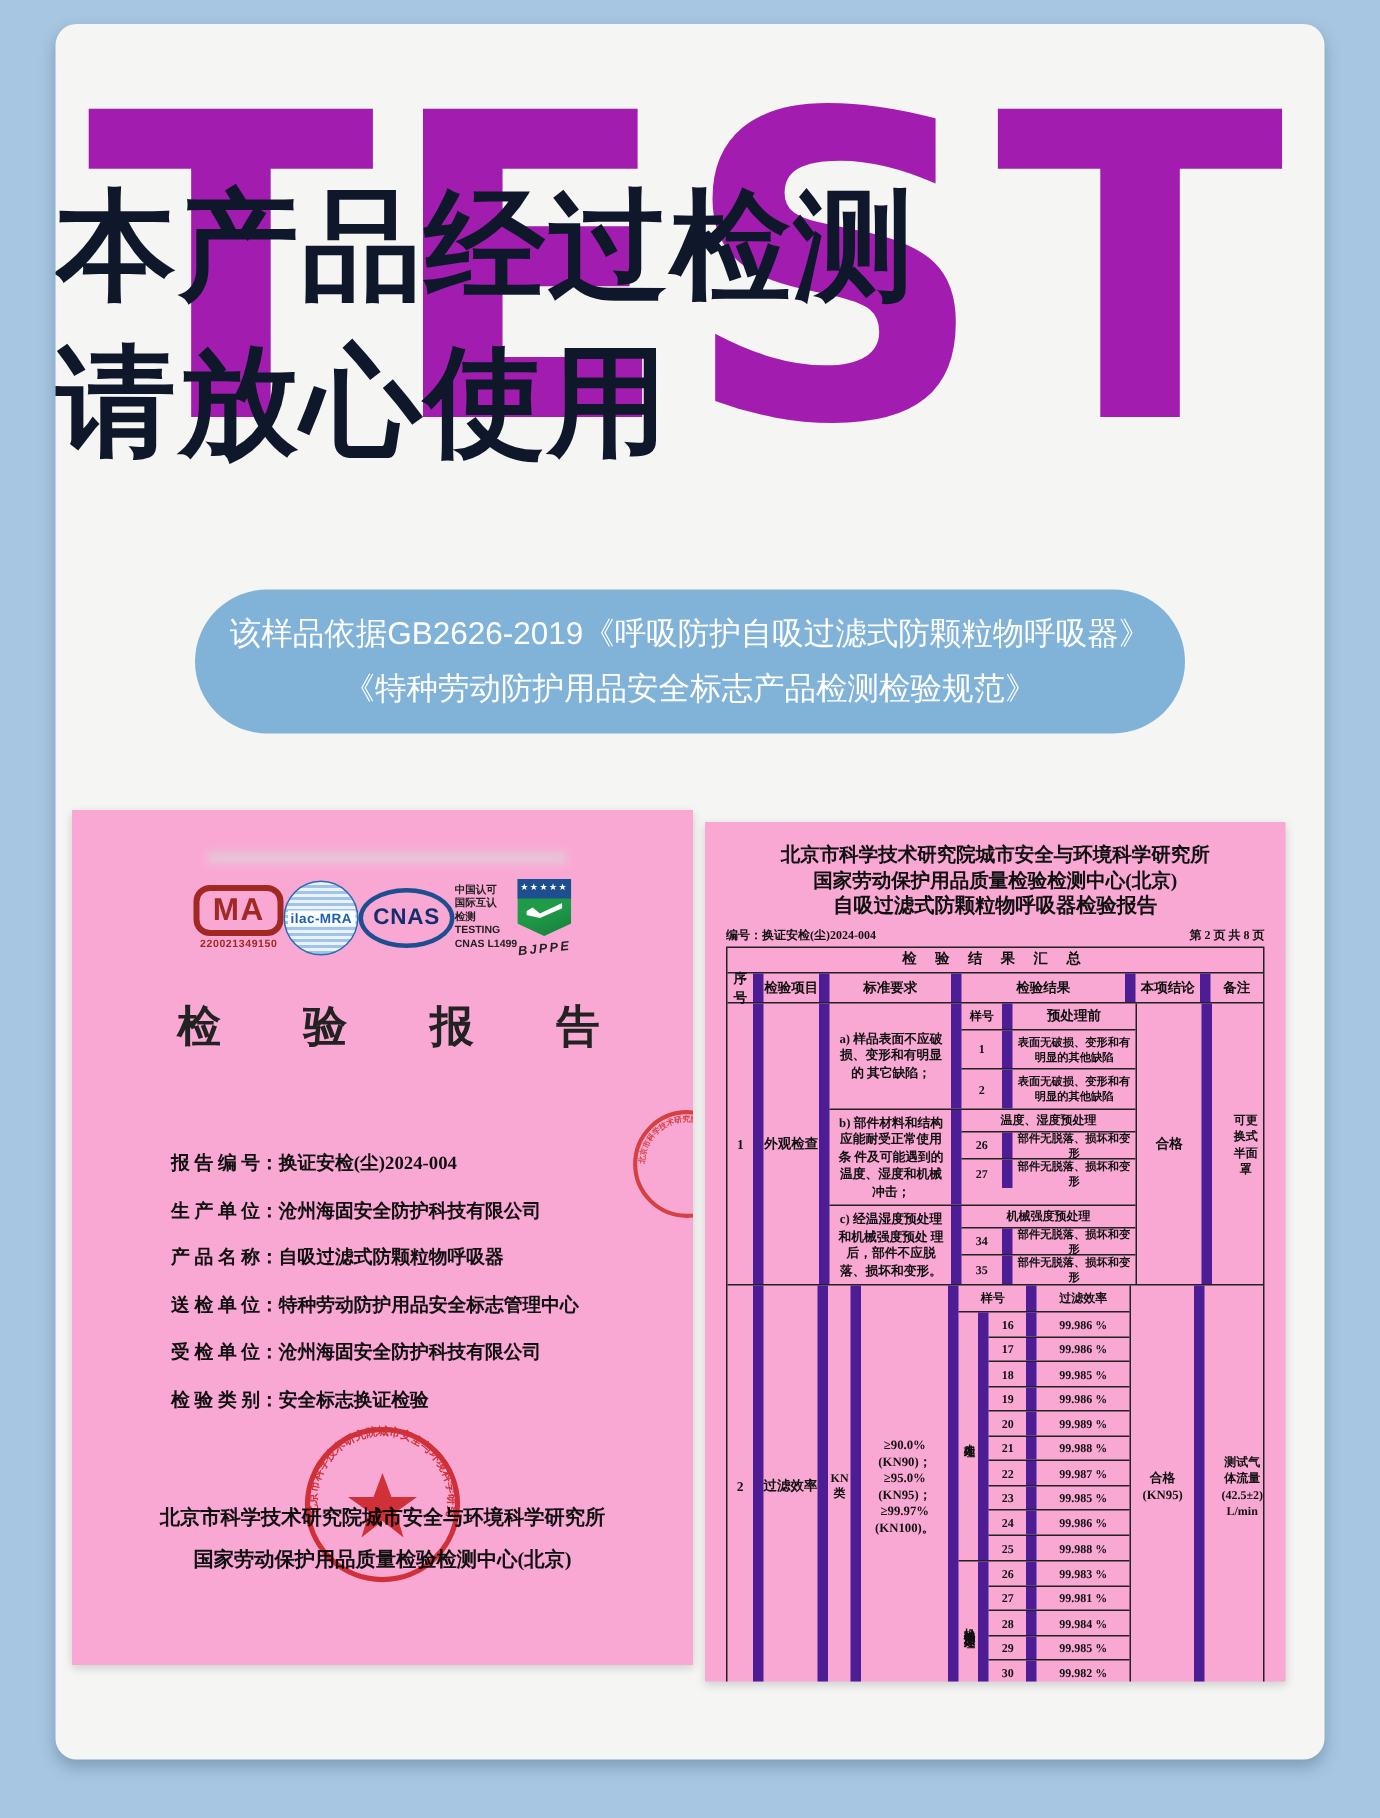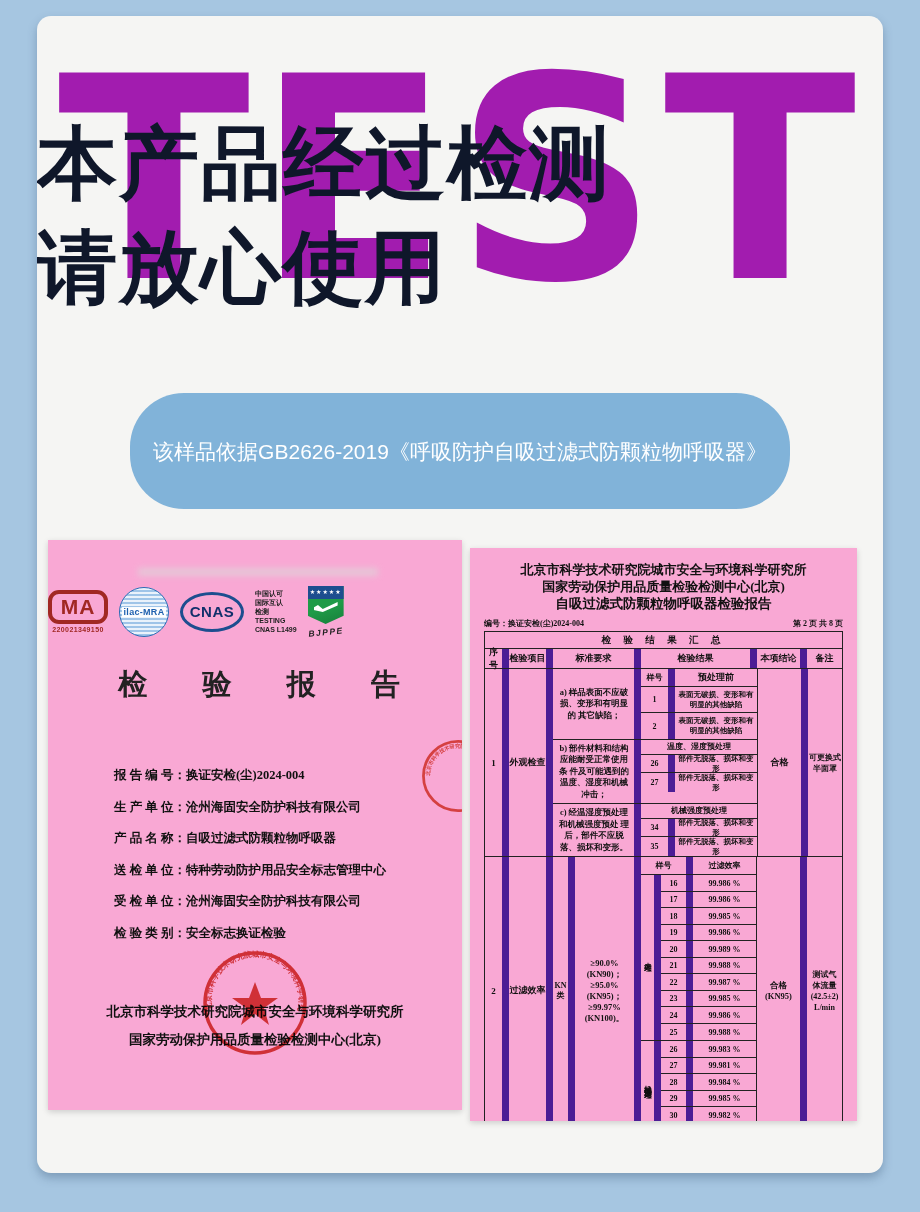--- a/index.html
+++ b/index.html
@@ -21,38 +21,38 @@
     text-align:center; font-family:"DejaVu Sans", sans-serif;
     font-size:282px; font-weight:bold; letter-spacing:6px;
     color:#a21caf; line-height:1; user-select:none; z-index:0;
   }
   .heading {
     position:absolute; top:96px; left:0; width:100%; z-index:1;
     color:#0f172a; font-weight:900;
     font-size:80px; line-height:104px; letter-spacing:2px;
   }
   .banner {
-    position:absolute; left:93px; top:377px; width:660px; height:116px; z-index:1;
+    position:absolute; left:93px; top:377px; width:660px; height:96px; z-index:1;
     background:#81b3d9; border-radius:54px;
     display:flex; flex-direction:column; justify-content:center;
     text-align:center; color:#ffffff; font-size:21px; line-height:37px;
   }
   
   .doc {
     position:absolute; background:#f9a8d4;
     box-shadow:0 2px 6px rgba(0,0,0,.16);
     color:#111;
   }
   .doc-left { left:11px; top:524px; width:414px; height:570px; overflow:hidden; }
   .doc-right { left:433px; top:532px; width:387px; height:573px; overflow:hidden; }
 
   
   .smudge { position:absolute; top:28px; left:90px; width:240px; height:8px;
     background:#dadada; filter:blur(3px); opacity:.6; }
-  .logos-row { margin-top:46px; display:flex; align-items:center; gap:11px; }
+  .logos-row { margin-top:46px; display:flex; justify-content:center; align-items:center; }
   .cma-wrap { text-align:center; }
   .cma-box { width:60px; height:34px; border:4px solid #a12823; border-radius:11px;
     display:flex; align-items:center; justify-content:center;
     font-weight:bold; font-size:21px; color:#a12823; letter-spacing:1px; }
   .cma-num { font-size:7px; font-weight:bold; color:#a12823; letter-spacing:.4px; margin-top:2px; }
   .ilac-circle { width:50px; height:50px; border-radius:50%; border:1px solid #2a6db5;
     background:repeating-linear-gradient(180deg,#eaf2fb 0 2px,#9fc4e8 2px 4px);
     display:flex; align-items:center; justify-content:center; }
   .ilac-label { background:rgba(255,255,255,.92); color:#1d5fae; font-weight:bold;
     font-size:9px; padding:0 2px; letter-spacing:.3px; }
@@ -115,34 +115,35 @@
   .cell9 { font-size:9px; }
   .resstack2 { width:116px; border-right:1px solid #222; }
   .grp { display:flex; }
   .cvl { width:20px; display:flex; align-items:center; justify-content:center;
     writing-mode:vertical-rl; text-orientation:upright; font-size:7.5px; letter-spacing:1px; }
   .grows { flex:1; }
   .frow { display:flex; height:16.5px; }
   .cnum { width:32px; font-size:8px; } .cval { flex:1; font-size:8px; }
   .sn2 { width:52px; font-size:8px; } .rv2 { flex:1; font-size:8px; }
   .concl-cell, .note-cell { flex-direction:column; font-size:8.5px; line-height:11px; }
-  .note-cell { font-size:8px; }
+  .note-cell { font-size:8px;margin-left:11px; }
   .stamp-text { font-size:7.5px; fill:#cf2f28; font-weight:bold; }
 </style>
 </head>
 <body>
 
 <div class="card">
   <div class="watermark">TEST</div>
   <div class="heading">
     <div>本产品经过检测</div>
     <div>请放心使用</div>
   </div>
   <div class="banner">
     <div>该样品依据GB2626-2019《呼吸防护自吸过滤式防颗粒物呼吸器》</div>
+    <div>《特种劳动防护用品安全标志产品检测检验规范》</div>
   </div>
 
   <div class="doc doc-left">
     <div class="smudge"></div>
     <div class="logos-row">
       <div class="cma-wrap">
         <div class="cma-box">MA</div>
         <div class="cma-num">220021349150</div>
       </div>
       <div class="ilac-circle">

